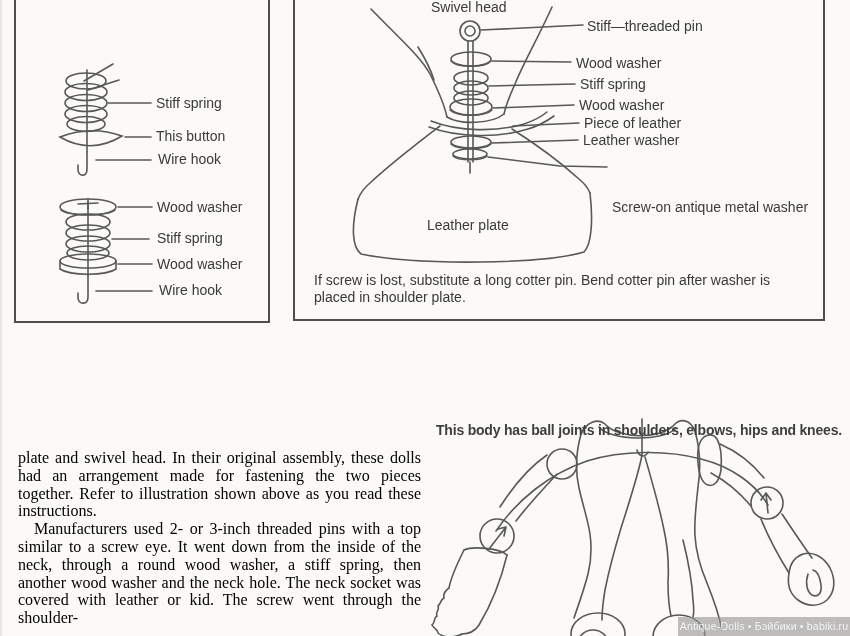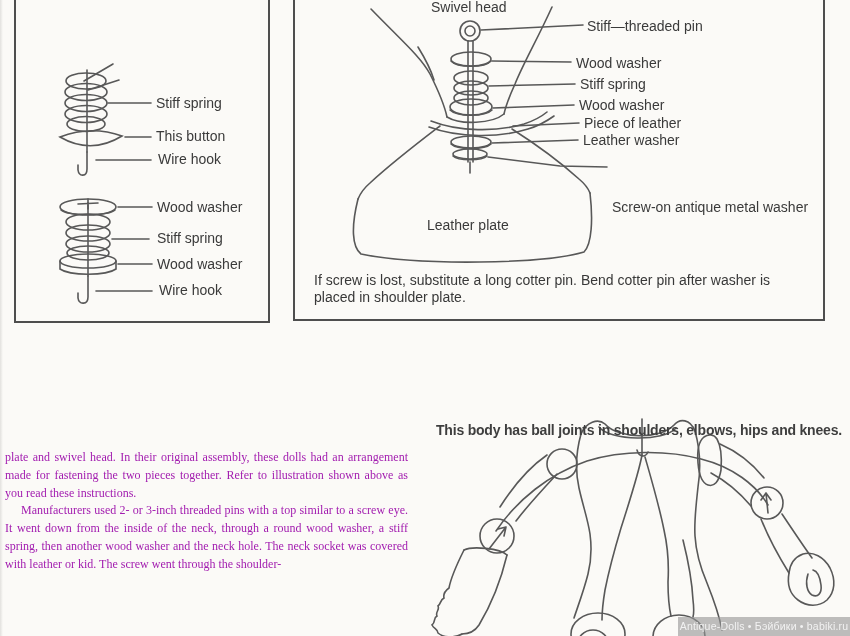--- a/index.html
+++ b/index.html
@@ -44,23 +44,23 @@
   .heading{
     position:absolute; left:436px; top:327px; width:400px;
     font-family:"Liberation Serif", serif; font-weight:bold;
     font-size:29px; line-height:29px; color:#484c47; letter-spacing:0.2px;
   }
   .subheading{
     position:absolute; left:436px; top:388px; white-space:nowrap;
     font-size:14px; font-weight:700; letter-spacing:-0.2px; color:#3e3e3e;margin-top:34px;
   }
   .bodytext{
-    position:absolute; left:5px; top:449px; width:403px;
-    font-family:"Liberation Serif", serif; font-size:12px; line-height:17.8px;
-    color:#a21caf; text-align:justify;
+    position:absolute; left:18px; top:449px; width:403px;
+    font-family:"Liberation Serif", serif; font-size:16px; line-height:17.8px;
+    color:#000000; text-align:justify;
   }
   .bodytext p{margin:0;}
   .bodytext p.indent{text-indent:16px;}
   .watermark{
     position:absolute; left:678px; top:617px; width:172px; height:19px;
     background:rgba(150,150,150,0.62); color:#f2f2f2;
     font-size:10.5px; line-height:19px; text-align:center; letter-spacing:0.2px;
     white-space:nowrap; overflow:hidden;
   }
 </style>

